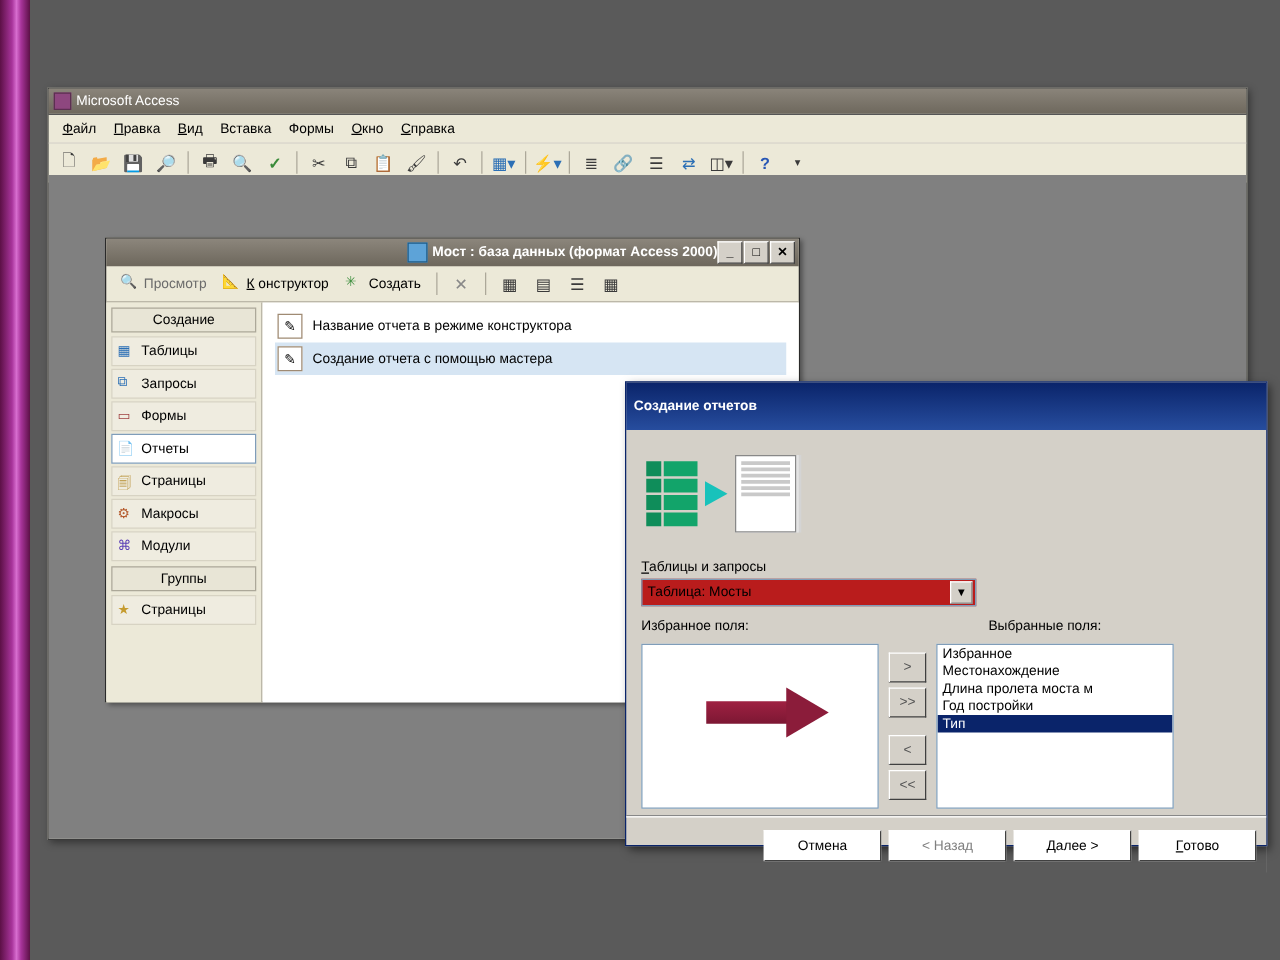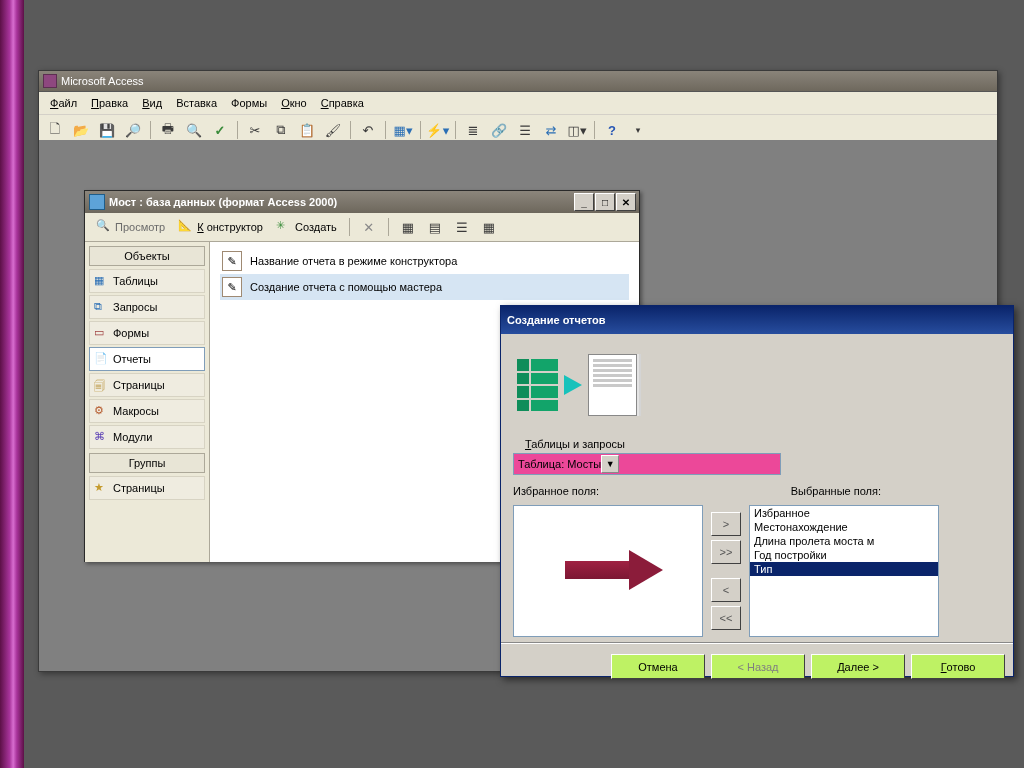--- a/index.html
+++ b/index.html
@@ -91,21 +91,21 @@
     background: #ece9d8;
     border: 1px solid #2a2a2a;
     box-shadow: 2px 2px 4px rgba(0,0,0,.4);
   }
   .db-titlebar {
     height: 22px;
     background: linear-gradient(#8c867c, #6d675c);
     color: #fff;
     display: flex;
     align-items: center;
-    justify-content: space-between;
+    justify-content: flex-end;
     padding: 0 3px 0 4px;
     font-size: 11px;
     font-weight: bold;
   }
   .db-titlebar .left { display:flex; align-items:center; gap:4px; font-weight: bold;}
   .db-titlebar .db-icon { width:14px; height:14px; background:#5da3d8; border:1px solid #1e5d8a;}
   .win-ctrls { display:flex; gap:1px; }
   .win-btn {
     width: 18px; height: 16px; background:#d4d0c8;
     border: 1px solid #fff; border-right-color:#404040; border-bottom-color:#404040;
@@ -177,21 +177,21 @@
 
   
   .wizard {
     position: absolute;
     left: 500px; top: 305px; width: 512px; height: 370px;
     background:#d4d0c8;
     border:1px solid #0a246a;
     box-shadow: 3px 3px 7px rgba(0,0,0,.5);
   }
   .wizard-title {
-    height:28px;
+    height:38px;
     background: linear-gradient(#0a246a, #274d9e);
     color:#fff;
     display:flex; align-items:center;
     padding:0 6px;
     font-weight:bold;
     font-size:11px;
   }
   .wizard-body { padding: 10px 12px 6px; }
   .wizard-banner {
     display:flex; align-items:center; gap:16px;
@@ -214,25 +214,25 @@
   .banner-art .tbl .r { flex:1; display:flex; gap:2px;}
   .banner-art .tbl .c1 { flex:0 0 12px; background:#0f8d5a;}
   .banner-art .tbl .c2 { flex:1; background:#12a46a;}
   .banner-art .arrow {
     width:0; height:0;
     border-left:18px solid #18c2bb;
     border-top:10px solid transparent;
     border-bottom:10px solid transparent;
   }
   .banner-text { font-size:11px; line-height:1.5; }
-  .field-label { font-size:11px; margin: 6px 12px 3px; }
+  .field-label { font-size:11px; margin: 6px 0 3px; }
   .combo {
     width: 260px; height:20px;
-    background:#ec4899; border:1px solid #7f9db9;
-    display:flex; align-items:center; 
+    background:#b91c1c; border:1px solid #7f9db9;
+    display:flex; align-items:center; justify-content:space-between;
     padding:0 2px 0 4px;
     font-size:11px;
   }
   .combo .cbtn {
     width:16px; height:16px; background:#d4d0c8;
     border:1px solid #888; border-top-color:#fff; border-left-color:#fff;
     display:flex; align-items:center; justify-content:center;
     font-size:9px;
   }
   .lists {
@@ -260,21 +260,21 @@
   .columns-labels { display:flex; justify-content:space-between; font-size:11px; margin-top:10px; }
   .columns-labels span:nth-child(2){ margin-right: 120px;}
   .wizard-footer {
     display:flex; justify-content:flex-end; gap:6px;
     padding: 10px 8px;
     border-top:1px solid #fff;
     box-shadow: 0 -1px 0 #888;
   }
   .wbtn {
     min-width:76px; height:23px;
-    background:#bef264;
+    background:#ffffff;
     border:1px solid #fff; border-right-color:#404040; border-bottom-color:#404040;
     font-size:11px;
     display:flex; align-items:center; justify-content:center;
     padding: 0 8px;
   }
   .wbtn.disabled { color:#808080; }
 
   
   .annotation-arrow {
     position:absolute;
@@ -382,21 +382,21 @@
         <span class="small-sep"></span>
         <span class="tbtn" style="color:#888">✕</span>
         <span class="small-sep"></span>
         <span class="tbtn">▦</span>
         <span class="tbtn">▤</span>
         <span class="tbtn">☰</span>
         <span class="tbtn">▦</span>
       </div>
       <div class="db-body">
         <div class="db-side">
-          <div class="side-header">Объекты</div>
+          <div class="side-header">Создание</div>
           <div class="side-item">
               <span class="side-ic" style="color:#2b6fb5">▦</span>
               <span>Таблицы</span>
             </div>
           <div class="side-item">
               <span class="side-ic" style="color:#2b6fb5">⧉</span>
               <span>Запросы</span>
             </div>
           <div class="side-item">
               <span class="side-ic" style="color:#9f3f3f">▭</span>

